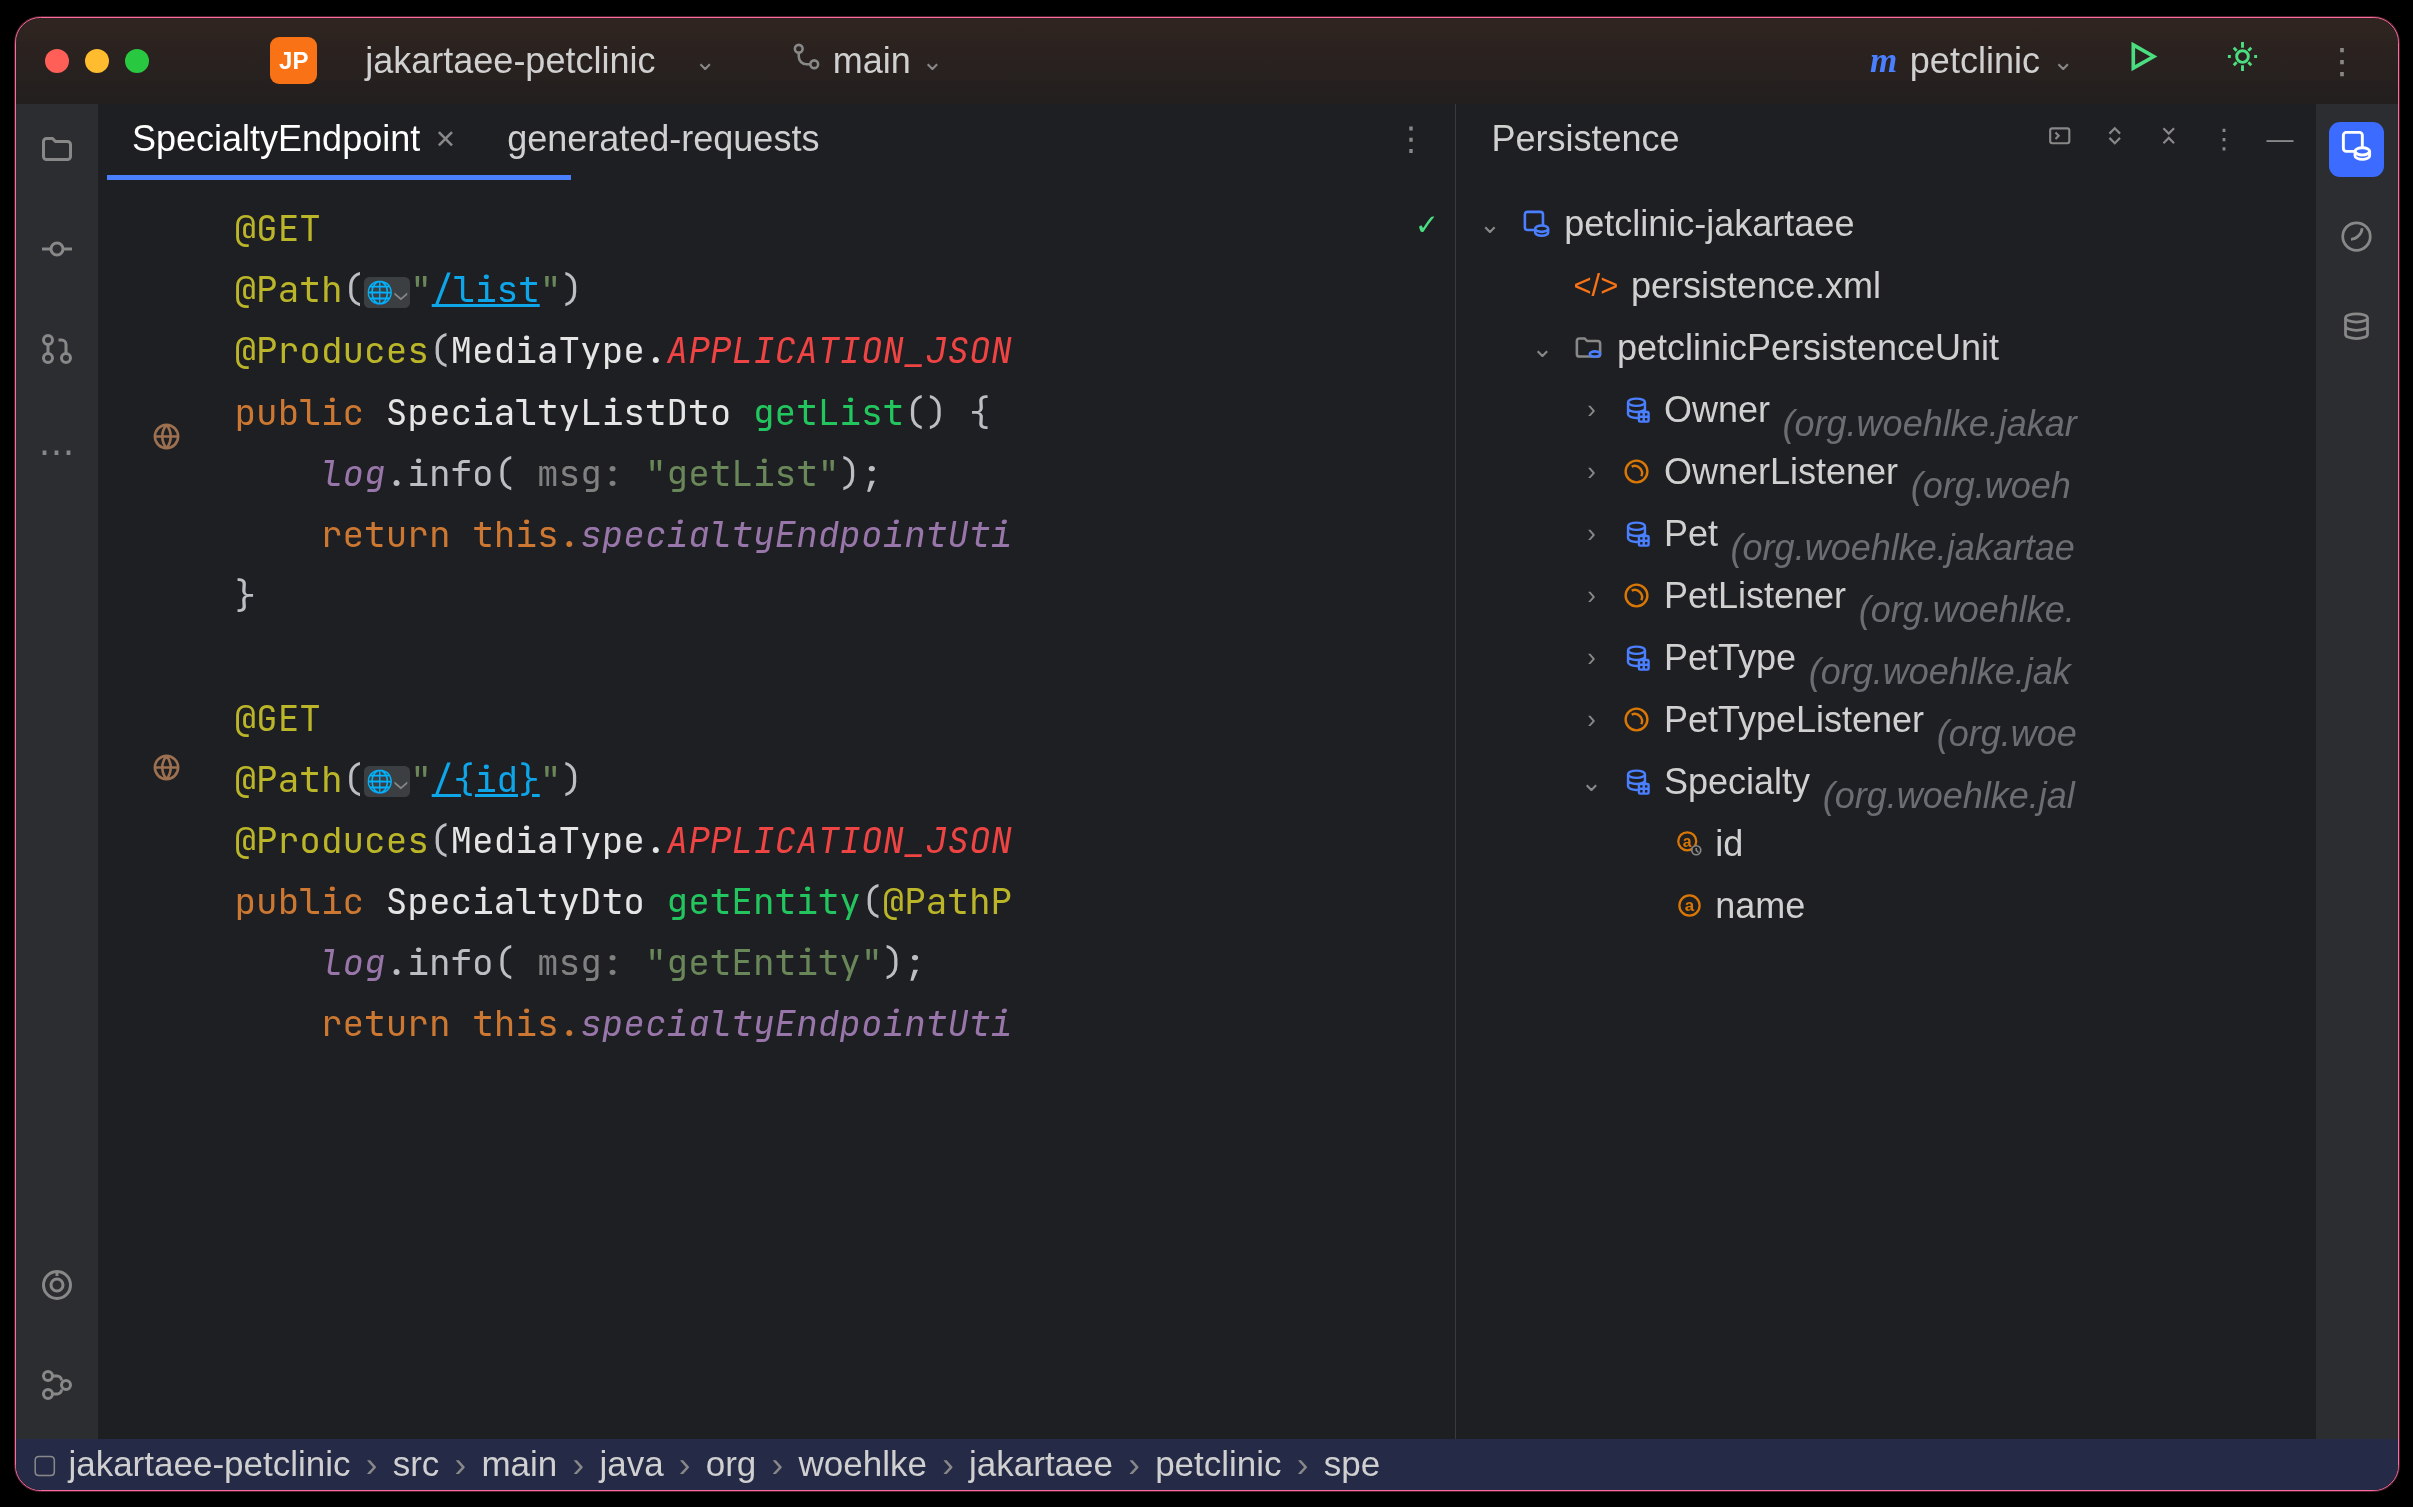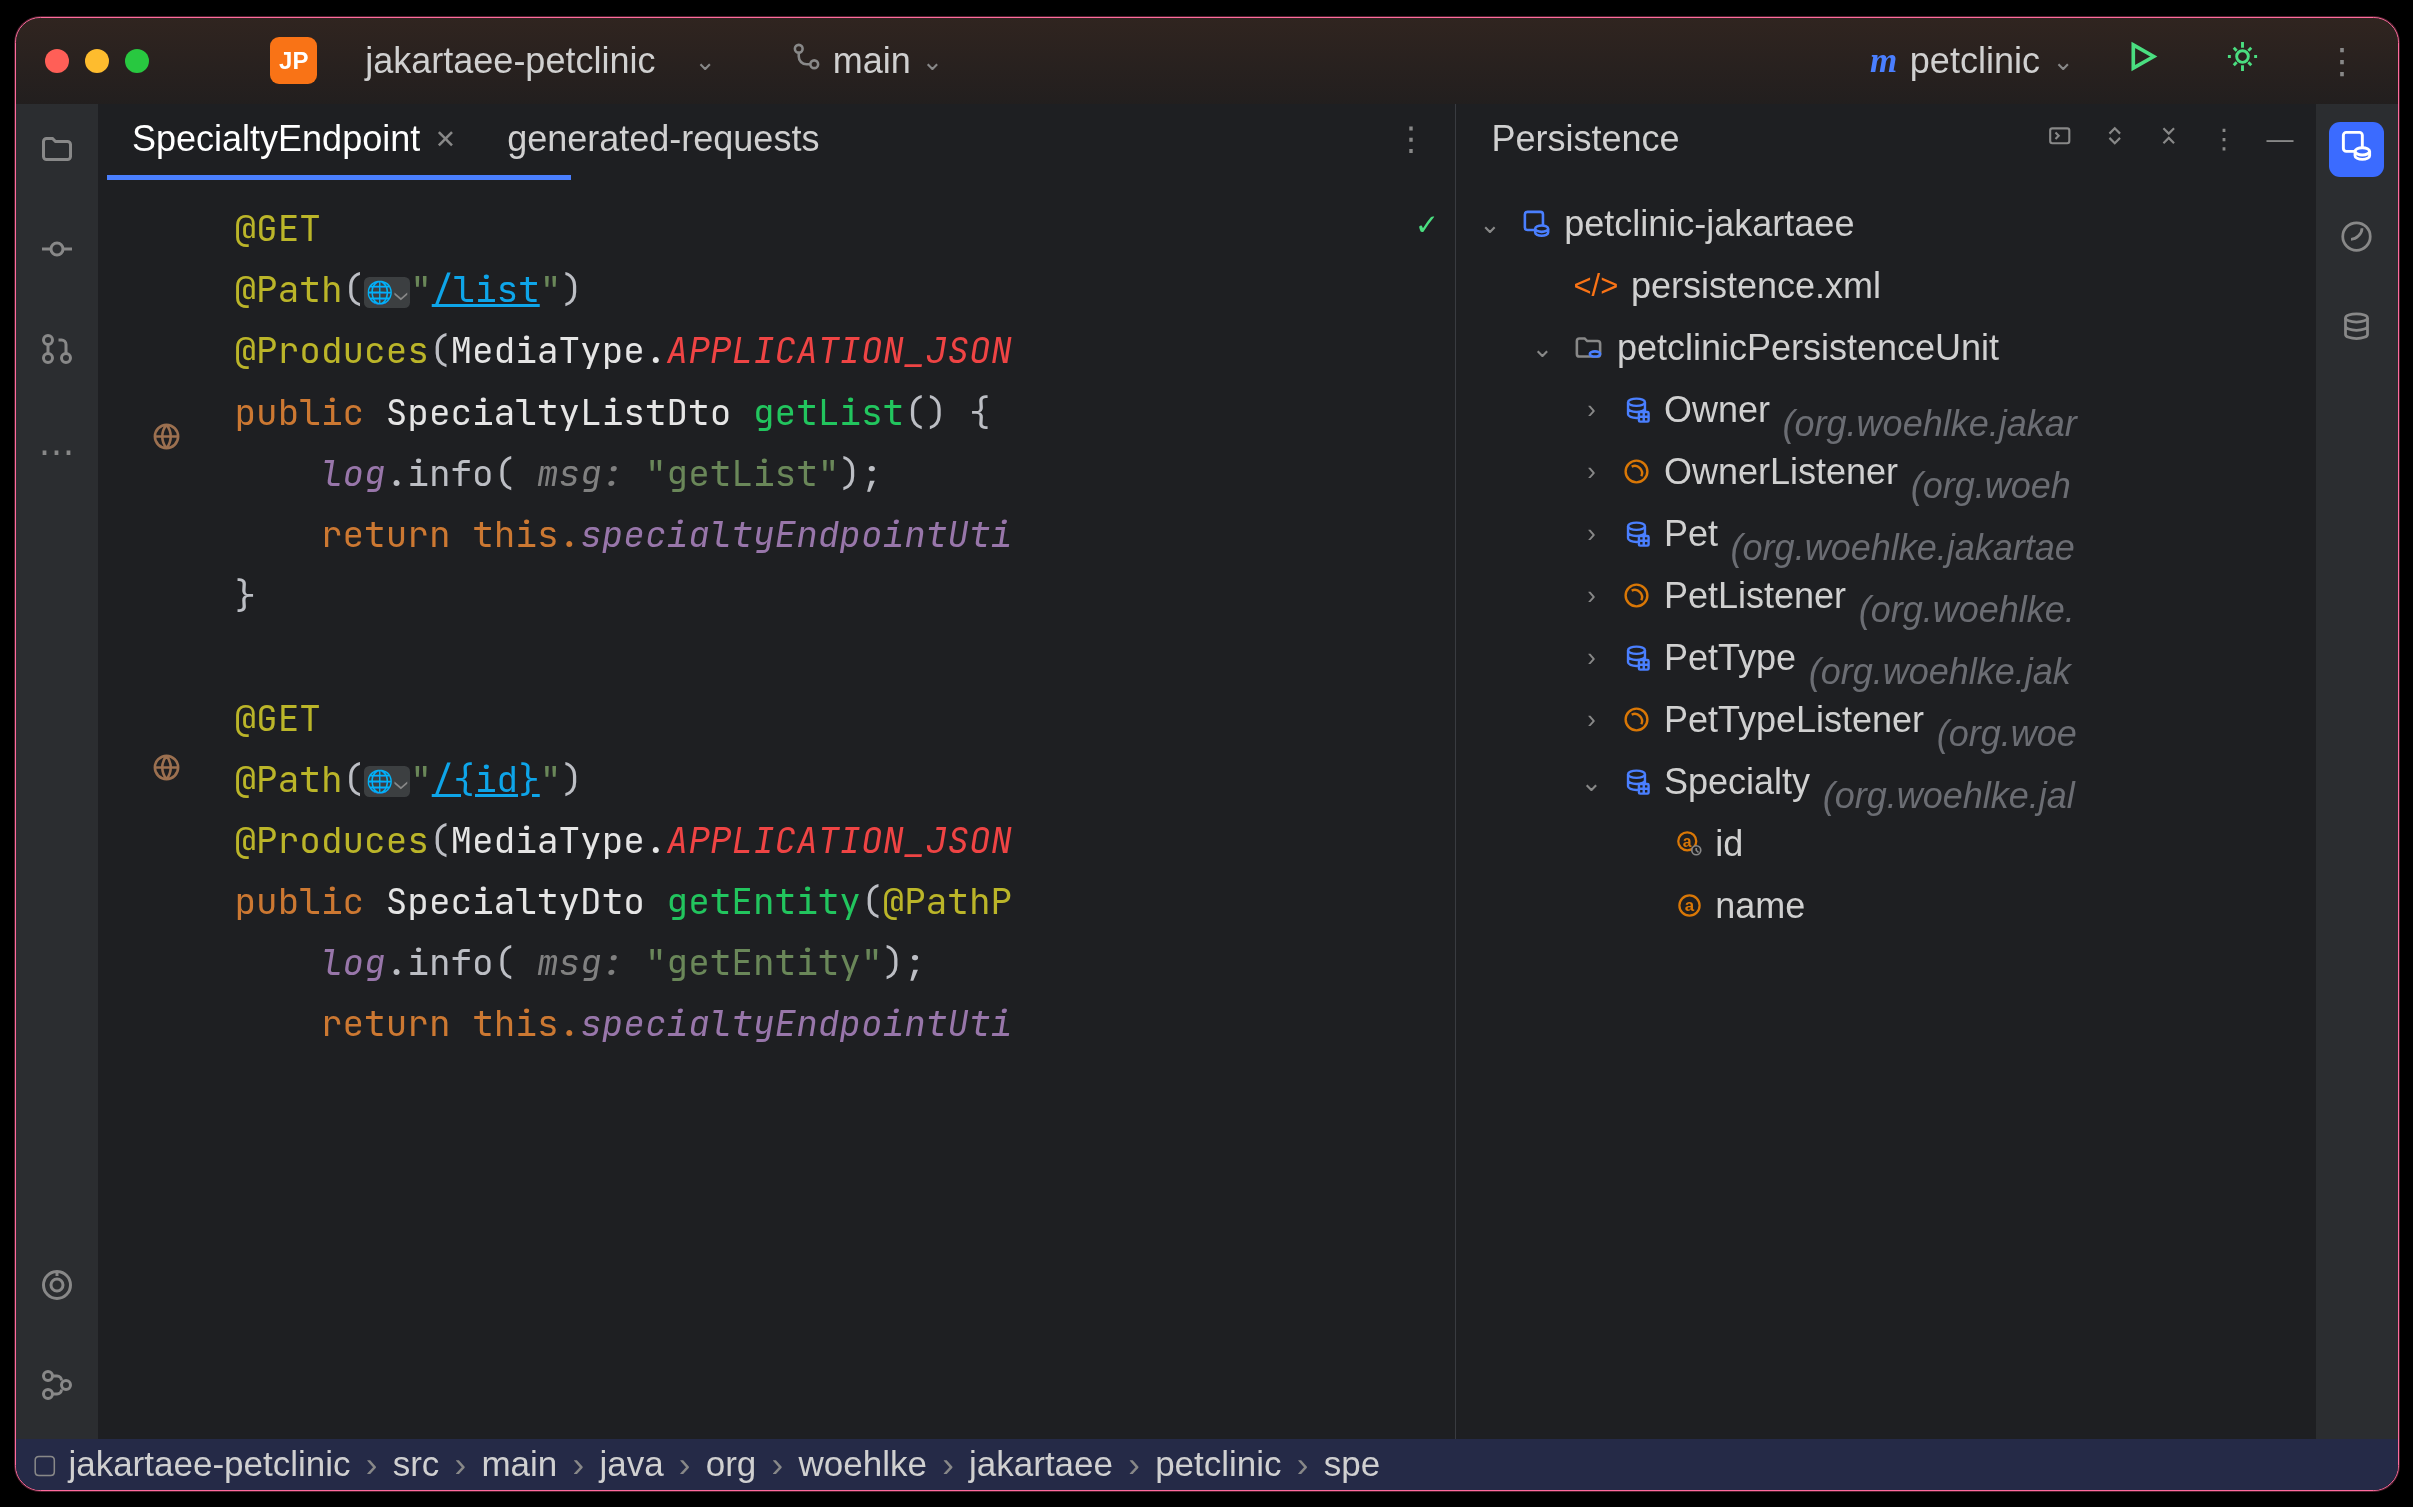--- a/index.html
+++ b/index.html
@@ -189,21 +189,21 @@
   font-size: 33px;
 }
 .kw-ann { color: #bbb529; }
 .kw-str { color: #6a8759; }
 .kw-str-u { color: #0ea5e9; text-decoration: underline; }
 .kw-type { color: #e5e5e5; }
 .kw-pub { color: #cc7832; }
 .kw-static { color: #ef4444; font-style: italic; }
 .kw-method { color: #22c55e; }
 .kw-ret { color: #cc7832; }
-.kw-param { color: #808080; font-style: italic; }
+.kw-param { color: #808080; }
 .kw-field { color: #9876aa; font-style: italic; }
 .url-icon {
   display: inline-flex;
   width: 46px;
   height: 31px;
   background: #3c3f41;
   border-radius: 5.5px;
   align-items: center;
   justify-content: center;
   color: #888;

